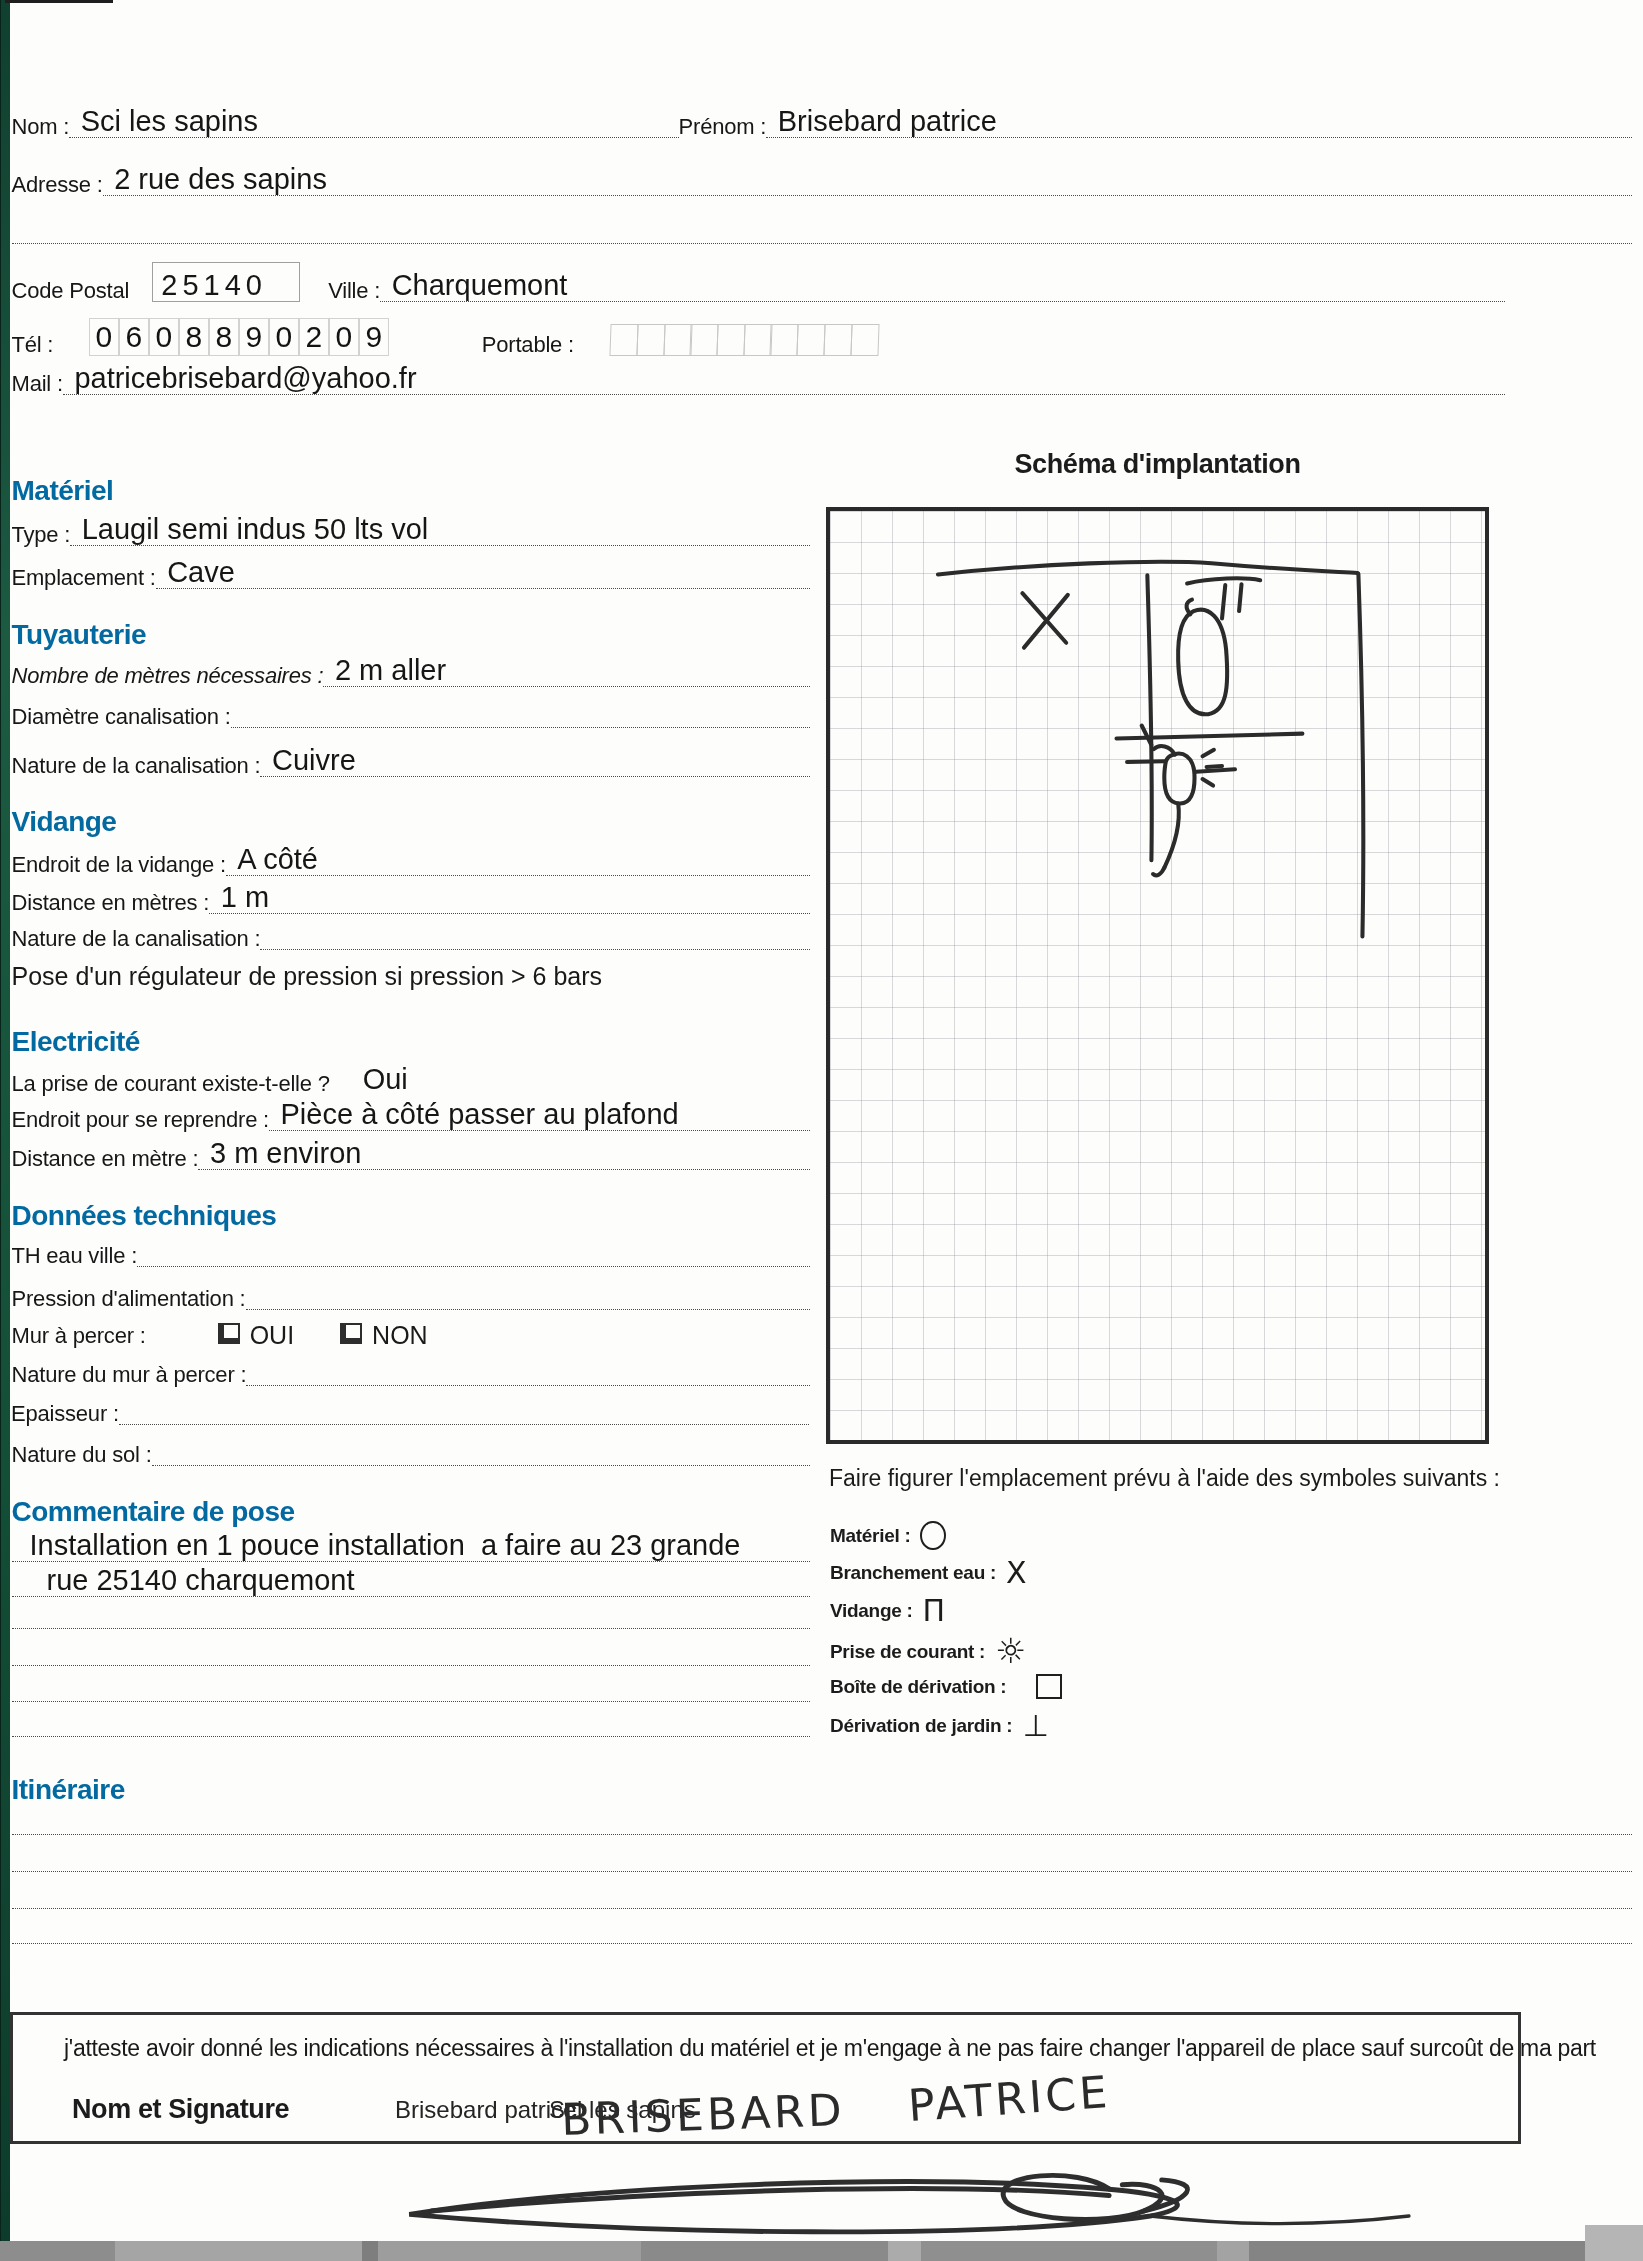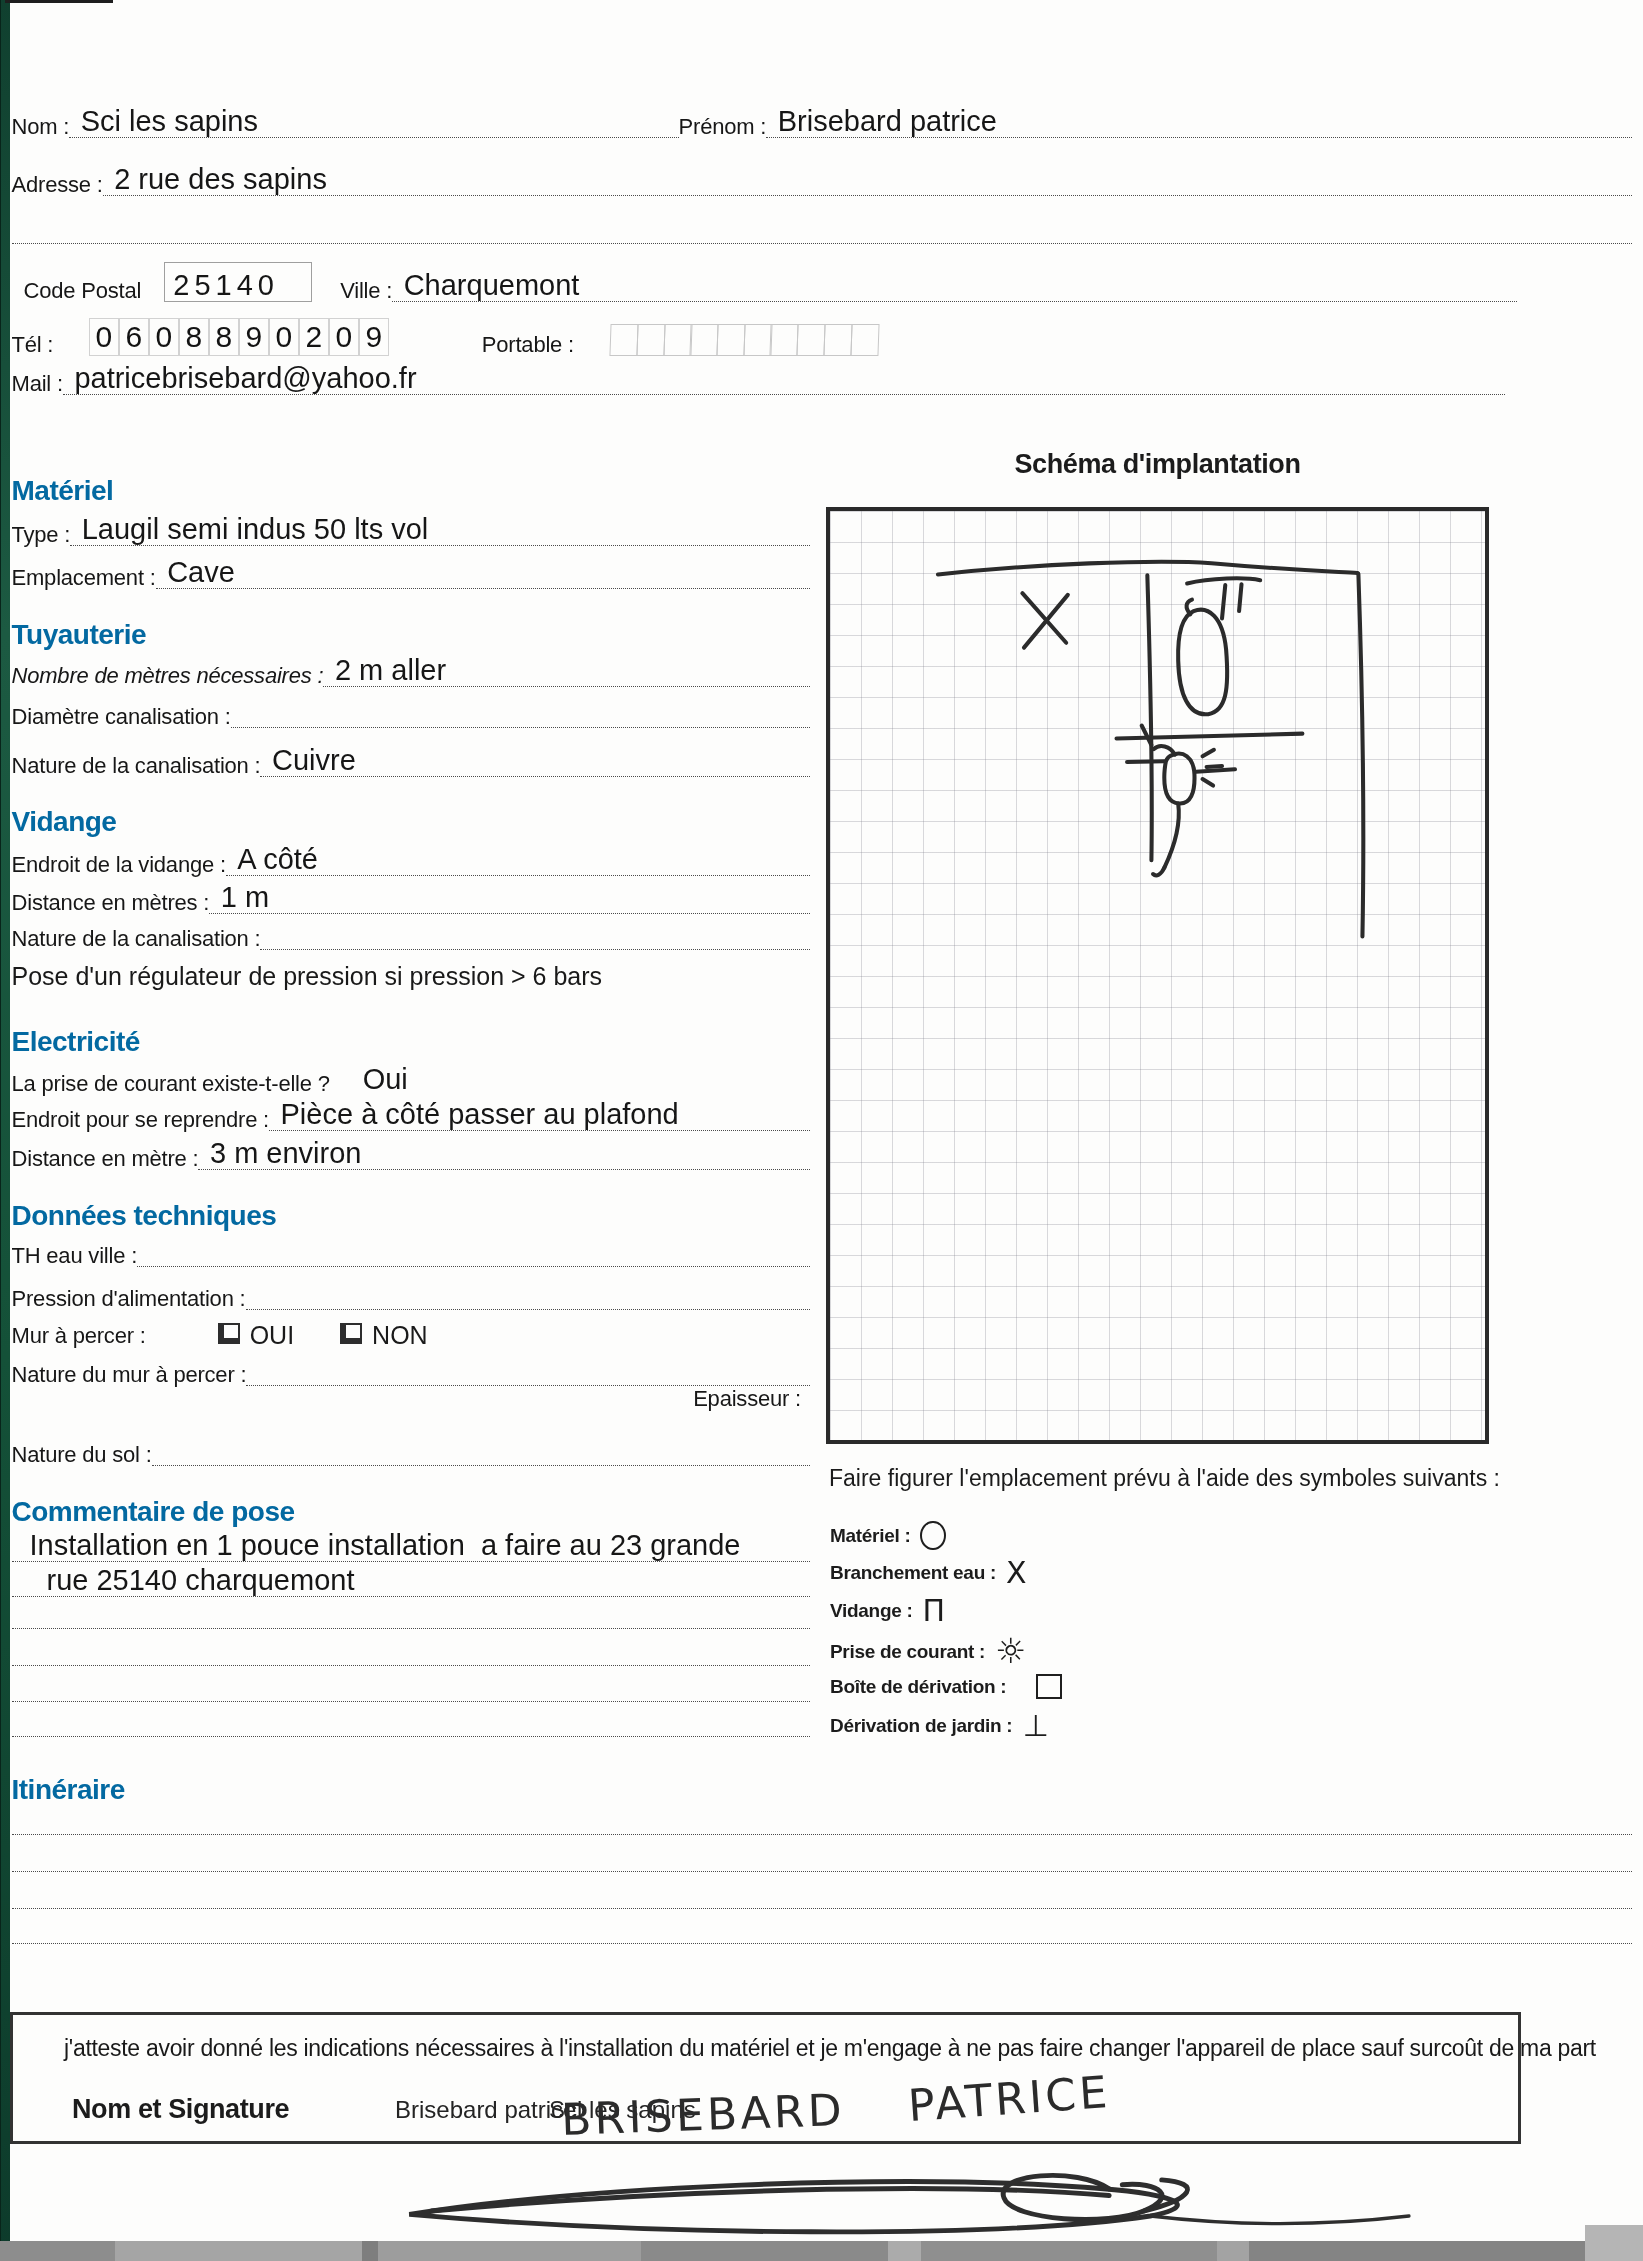--- a/index.html
+++ b/index.html
@@ -79,21 +79,21 @@
     <span class="lbl">Adresse :</span>
     <span class="fill">
         <span class="val">2 rue des sapins</span>
       </span>
   </div>
 
   <div class="row" style="left:11.5px;top:205px;width:1620px;height:39px;">
     <span class="fill"></span>
   </div>
 
-  <div class="row" style="left:11.5px;top:259px;width:1493px;height:43px;margin-left:12px;">
+  <div class="row" style="left:11.5px;top:259px;width:1493px;height:43px;">
     <span class="lbl">Code Postal</span>
     <span class="cpbox">
         <span class="val">25140</span>
       </span>
     <span class="lbl" style="margin-left:28px;">Ville :</span>
     <span class="fill">
         <span class="val">Charquemont</span>
       </span>
   </div>
 
@@ -221,21 +221,21 @@
     <span class="lbl">Mur à percer :</span>
     <span class="cbx" style="margin-left:72px;"></span>
     <span class="cbx-lbl">OUI</span>
     <span class="cbx" style="margin-left:46px;"></span>
     <span class="cbx-lbl">NON</span>
   </div>
   <div class="row" style="left:11.5px;top:1348px;width:798px;height:38px;">
     <span class="lbl">Nature du mur à percer :</span>
     <span class="fill"></span>
   </div>
-  <div class="row" style="left:3px;top:1387px;width:798px;height:38px;flex-direction:column;">
+  <div class="row" style="left:11px;top:1387px;width:798px;height:38px;">
     <span class="lbl">Epaisseur :</span>
     <span class="fill"></span>
   </div>
   <div class="row" style="left:11.5px;top:1428px;width:798px;height:38px;">
     <span class="lbl">Nature du sol :</span>
     <span class="fill"></span>
   </div>
 
   <div class="hdr" style="left:11.5px;top:1496px;">Commentaire de pose</div>
   <div class="row" style="left:11.5px;top:1524px;width:798px;height:38px;">

